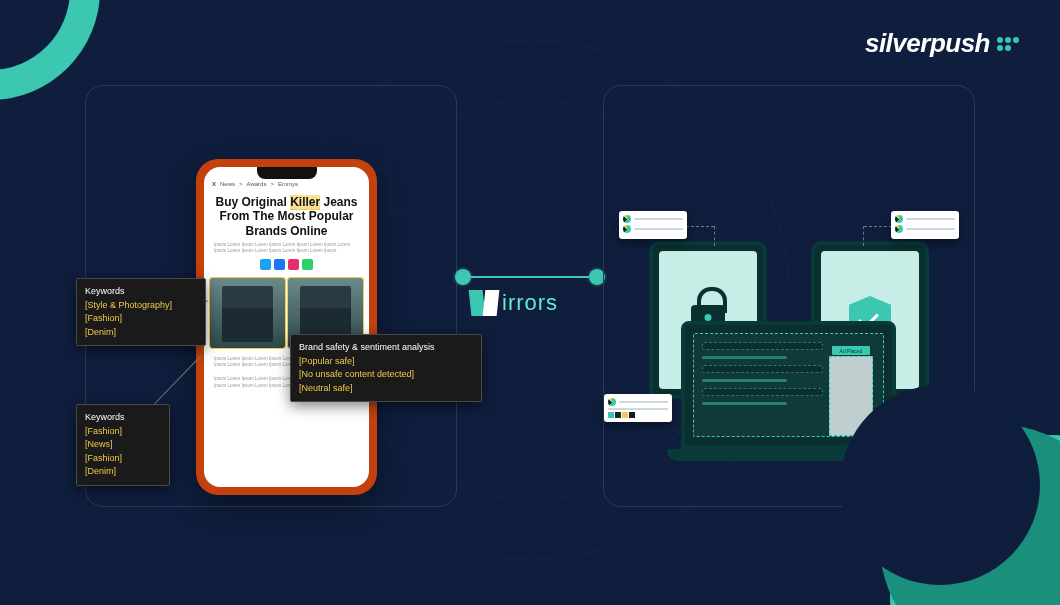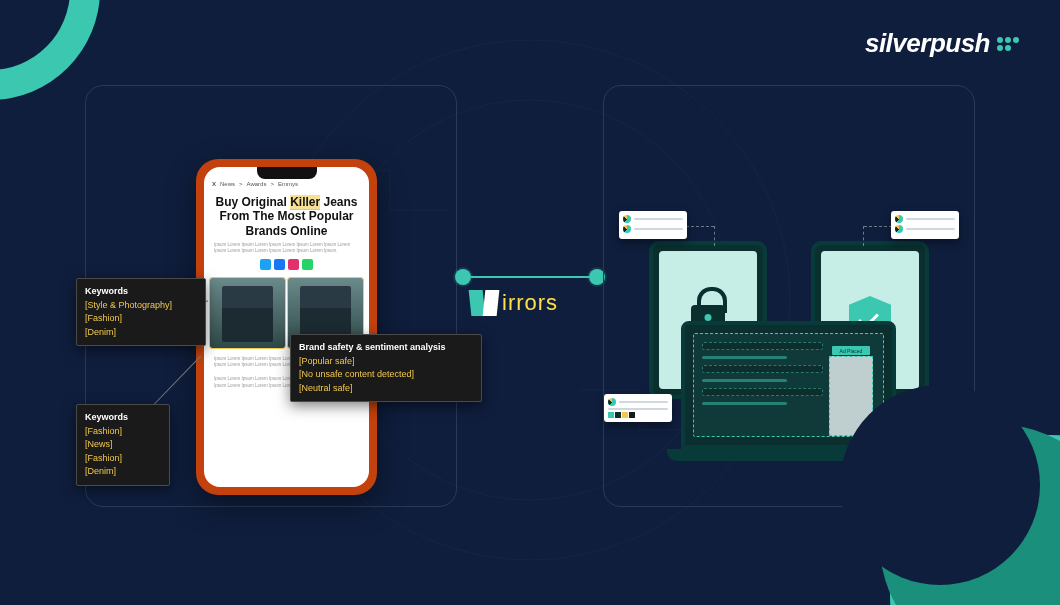--- a/index.html
+++ b/index.html
@@ -28,42 +28,42 @@
   
   .panel{position:absolute;width:370px;height:420px;border:1px solid #2a3a56;border-radius:18px;top:85px;}
   .panel.left{left:85px;}
   .panel.right{right:85px;}
   .panel h2{margin:0;padding:22px 0 0 0;text-align:center;color:var(--teal);font-weight:400;font-size:21px;}
   
   .connector{position:absolute;top:calc(85px + 180px);left:455px;width:150px;height:24px;display:flex;align-items:center;}
   .connector .line{flex:1;height:2px;background:var(--teal);}
   .connector .node{width:16px;height:16px;border-radius:50%;background:var(--teal);box-shadow:0 0 0 2px rgba(59,199,176,.15);}
   
-  .mirrors{position:absolute;top:calc(85px + 205px);left:470px;width:120px;display:flex;align-items:flex-start;color:#fde047;font-size:22px;letter-spacing:1px;}
+  .mirrors{position:absolute;top:calc(85px + 205px);left:470px;width:120px;display:flex;align-items:flex-start;color:#5eead4;font-size:22px;letter-spacing:1px;}
   .mirrors .mark{display:flex;margin-right:4px;}
   .mirrors .mark span{width:14px;height:26px;background:#fff;transform:skewX(-6deg);}
   .mirrors .mark span:first-child{background:var(--teal);transform:skewX(6deg);}
   
   .phone{position:absolute;top:57px;left:110px;width:165px;height:320px;background:#c2410c;border-radius:22px;padding:8px;box-shadow:0 10px 30px rgba(0,0,0,.4);margin-top:16px;}
   .phone .notch{position:absolute;top:8px;left:50%;transform:translateX(-50%);width:60px;height:12px;background:#111;border-radius:0 0 8px 8px;z-index:2;}
   .phone .screen{width:100%;height:100%;background:#fff;border-radius:16px;overflow:hidden;position:relative;}
   .phone .topbar{display:flex;align-items:center;font-size:6px;color:#555;padding:14px 8px 4px 8px;gap:4px;}
   .phone .topbar .x{font-weight:700;}
   .phone .headline{font-size:12px;font-weight:800;color:#111;text-align:center;padding:4px 10px;line-height:1.2;}
   .phone .headline .hl{background:rgba(242,201,76,.6);border-bottom:1px solid var(--yellow);}
   .phone .lorem{font-size:4.5px;line-height:1.4;color:#999;padding:0 10px;}
   .phone .social{display:flex;gap:3px;justify-content:center;padding:4px 0;}
   .phone .social span{width:11px;height:11px;border-radius:2px;display:inline-block;}
   .phone .imgrow{display:flex;gap:3px;justify-content:center;padding:4px 6px;}
   .phone .imgrow .thumb{flex:1;height:70px;background:linear-gradient(180deg,#6b8a8a,#2e4848);border-radius:2px;position:relative;outline:1.5px solid var(--yellow);}
   .phone .imgrow .thumb::after{content:"";position:absolute;inset:8px 12px 6px 12px;background:linear-gradient(180deg,#2a3a44 40%,#1c2a32 40%);border-radius:2px;}
   .phone .lorem2{font-size:4.5px;line-height:1.4;color:#999;padding:4px 10px;}
 
   .callout{position:absolute;background:var(--callout);border:1px solid var(--callout-border);color:#fff;font-size:9px;line-height:1.5;padding:6px 8px;border-radius:2px;box-shadow:0 4px 14px rgba(0,0,0,.5);}
-  .callout .title{color:#fff;font-weight:700;}
+  .callout .title{color:#fff;font-weight:400;}
   .callout .tag{color:var(--yellow);}
   .callout.kw1{top:192px;left:-10px;width:112px;}
   .callout.kw2{top:318px;left:-10px;width:76px;}
   .callout.safety{top:248px;right:-26px;width:174px;}
   .lead{position:absolute;background:#777;height:1px;transform-origin:left center;}
 
   
   .devices{position:absolute;top:70px;left:0;right:0;bottom:0;}
   .tablet{position:absolute;width:110px;height:150px;background:#0b2e2e;border:4px solid #083a3a;border-radius:10px;top:85px;}
   .tablet.left{left:45px;}

